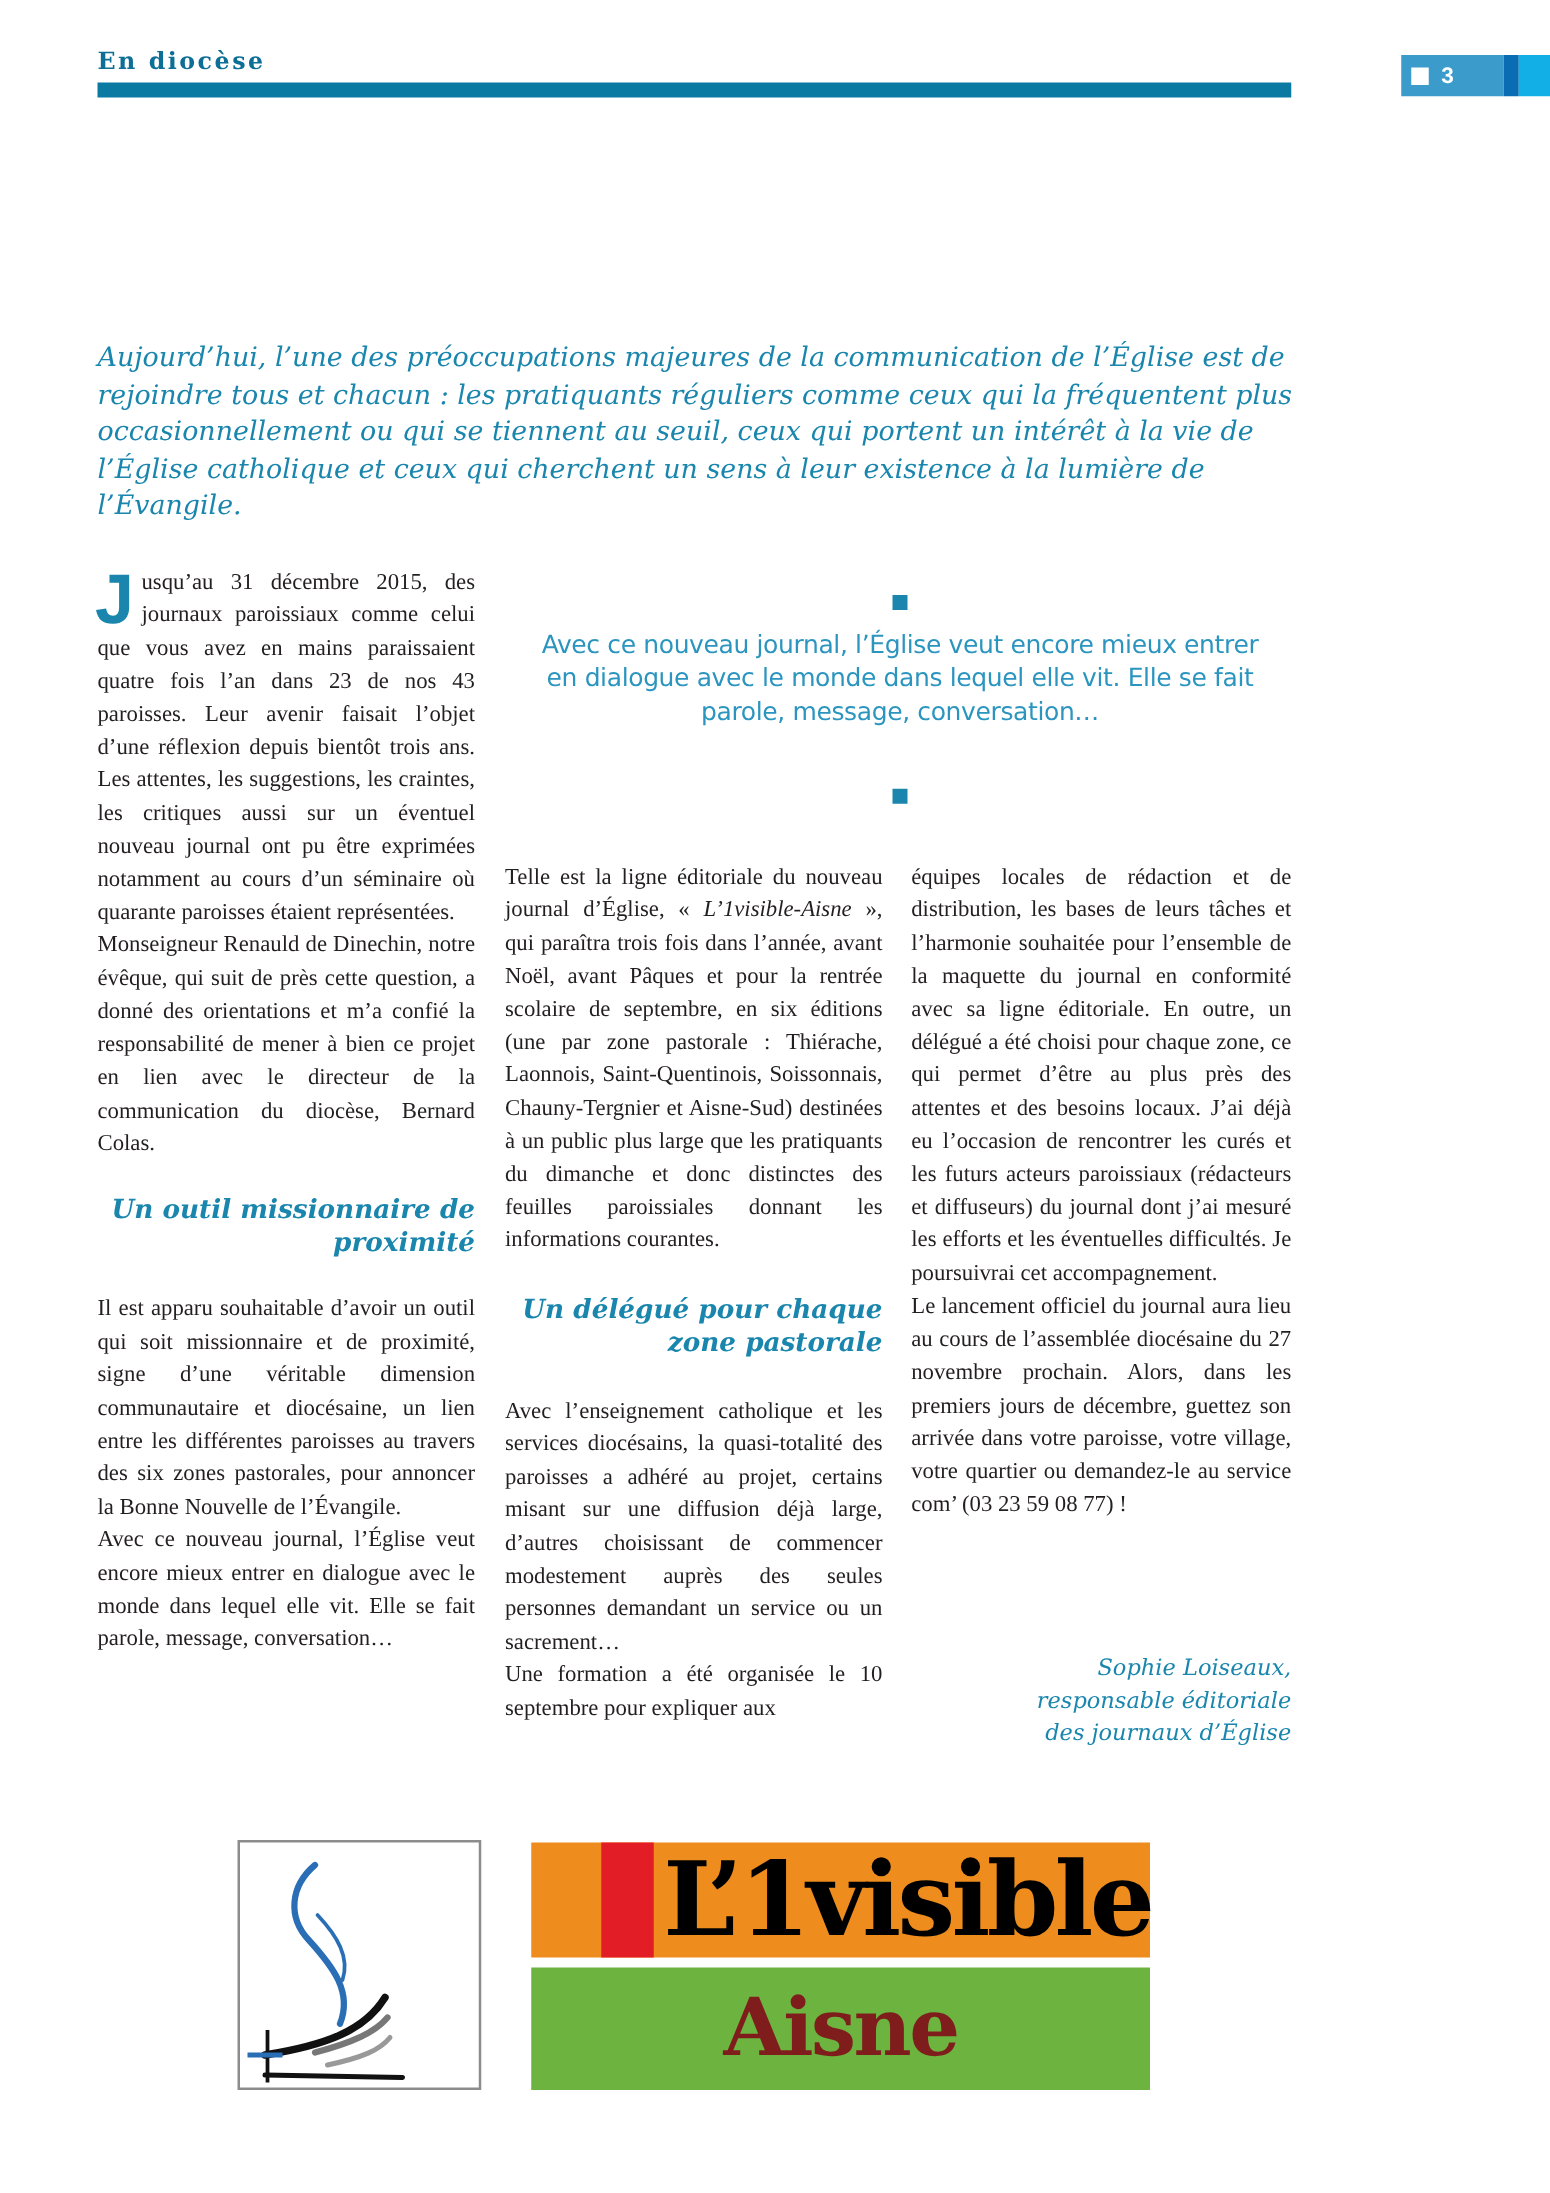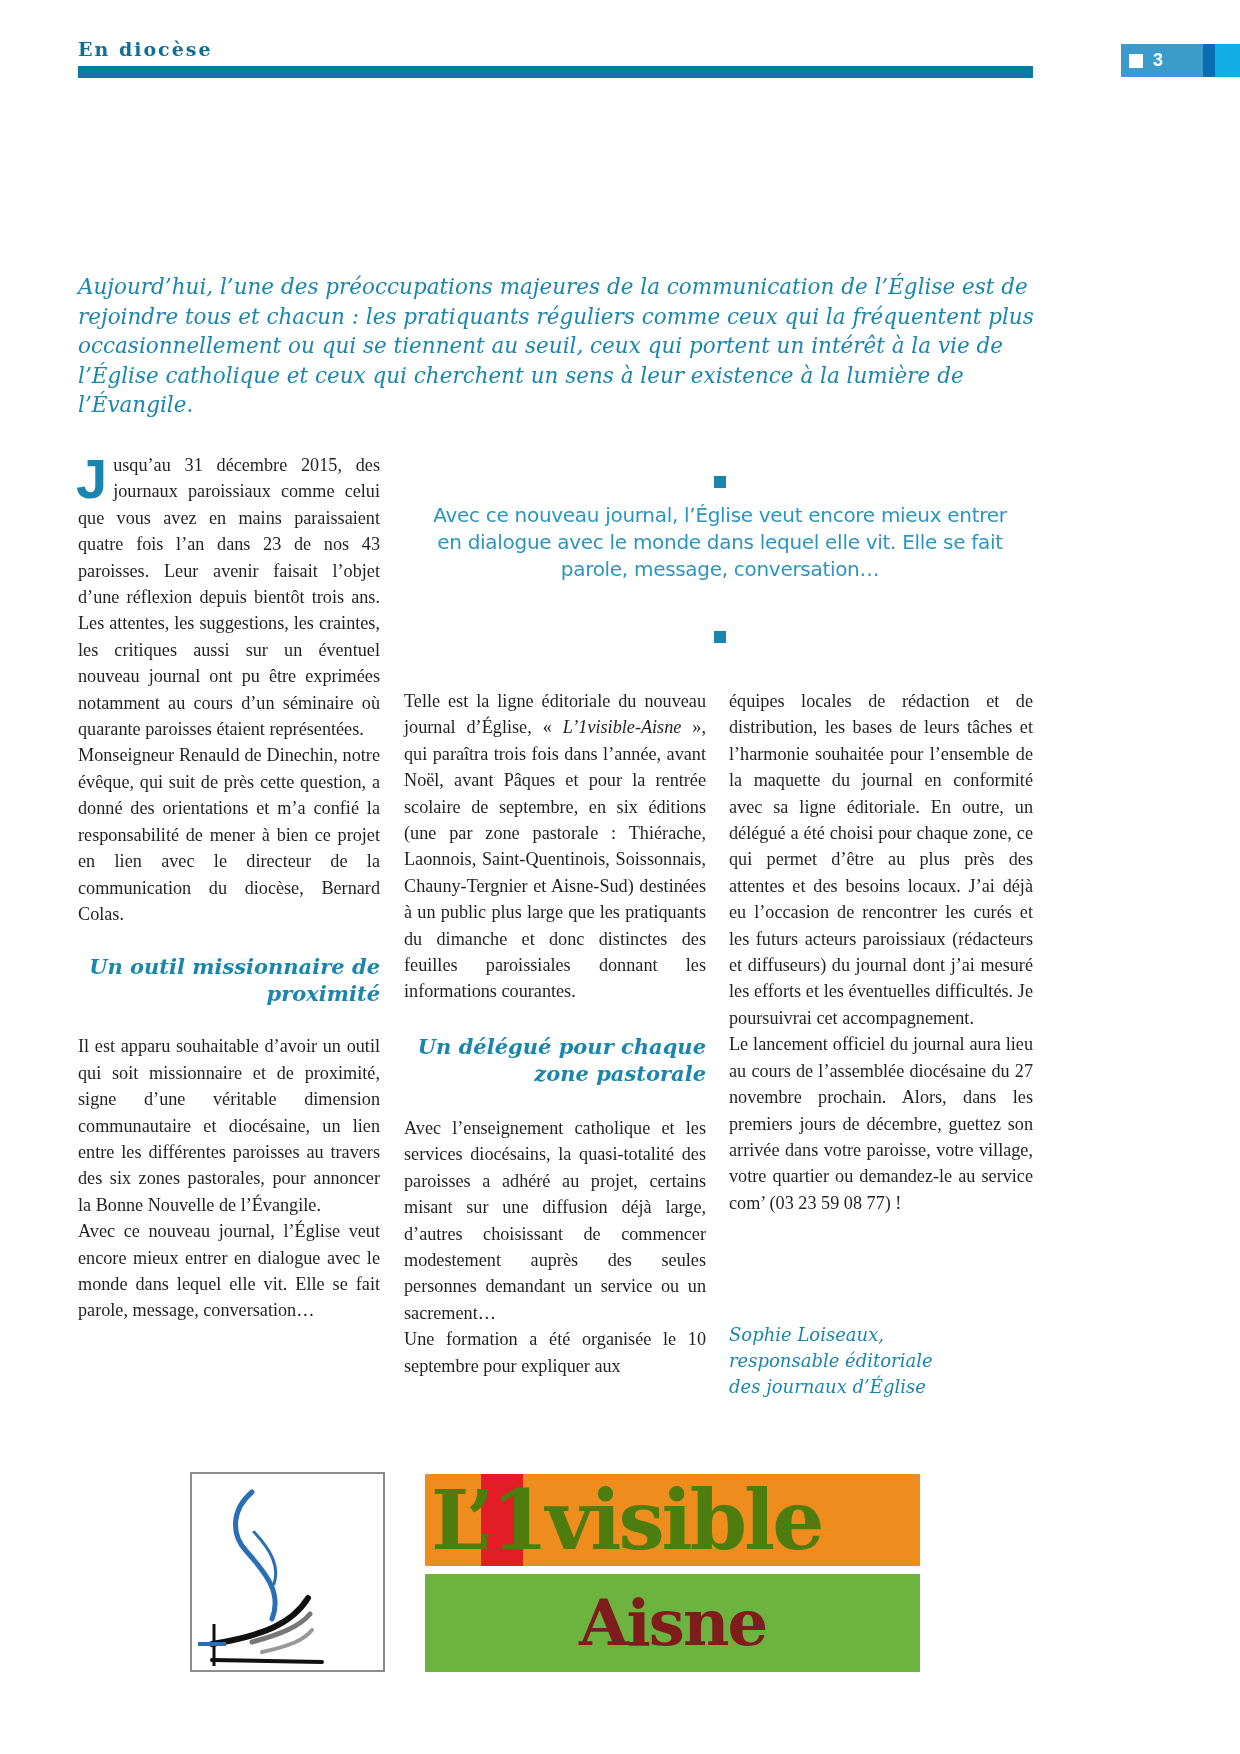--- a/index.html
+++ b/index.html
@@ -28,27 +28,27 @@
     .dropcap { float: left; font-family: "Liberation Sans", sans-serif; font-weight: bold; color: #1a86ad; font-size: 56px; line-height: 46px; margin: 4px 6px 0 -2px; }
 
     .subhead { font-family: "DejaVu Serif", serif; font-style: italic; font-weight: bold; color: #1a86ad; font-size: 21px; line-height: 27px; margin: 0; text-align: right; }
     .col1 .subhead { margin-top: 26px; margin-bottom: 26px; }
     .col2 .subhead { margin-top: 28px; margin-bottom: 28px; }
 
     .pull { position: absolute; left: 420px; top: 476px; width: 600px; text-align: center; }
     .pull .marker { width: 12px; height: 12px; background: #1a86ad; margin: 0 auto; }
     .pull .quote { font-family: "DejaVu Sans", sans-serif; color: #2b95bf; font-size: 20px; line-height: 27px; margin: 14px 0 48px; letter-spacing: -0.3px; }
 
-    .signature { position: absolute; left: 729px; top: 1322px; width: 304px; font-family: "DejaVu Serif", serif; font-style: italic; color: #1a86ad; font-size: 18px; line-height: 26px; }
+    .signature { position: absolute; left: 729px; top: 1322px; width: 304px; text-align: right; font-family: "DejaVu Serif", serif; font-style: italic; color: #1a86ad; font-size: 18px; line-height: 26px; }
 
     .logo-diocese { position: absolute; left: 190px; top: 1472px; width: 195px; height: 200px; border: 2px solid #8c8c8c; box-sizing: border-box; background: #fff; }
     .logo-journal { position: absolute; left: 425px; top: 1474px; width: 495px; height: 198px; }
     .lj-top { position: absolute; left: 0; top: 0; width: 495px; height: 92px; background: #ee8d1e; }
     .lj-one { position: absolute; left: 56px; top: 0; width: 42px; height: 92px; background: #e31d25; }
-    .lj-top-text { position: absolute; left: 6px; top: 0; height: 92px; width: 490px; font-family: "DejaVu Serif", serif; font-weight: bold; color: #4d7c0f; font-size: 82px; line-height: 92px; letter-spacing: -3px; white-space: nowrap; }
+    .lj-top-text { position: absolute; left: 6px; top: 0; height: 92px; width: 490px; font-family: "DejaVu Serif", serif; font-weight: bold; color: #000000; font-size: 82px; line-height: 92px; letter-spacing: -3px; white-space: nowrap; text-align: right; }
     .lj-bottom { position: absolute; left: 0; top: 100px; width: 495px; height: 98px; background: #6cb33f; display: flex; align-items: center; justify-content: center; }
     .lj-bottom-text { font-family: "DejaVu Serif", serif; font-weight: bold; color: #7f1d1d; font-size: 64px; line-height: 98px; letter-spacing: -2px; }
   </style>
 </head>
 <body>
 
 <div class="section-label">En diocèse</div>
 <div class="header-rule"></div>
 
 <div class="page-tab">

